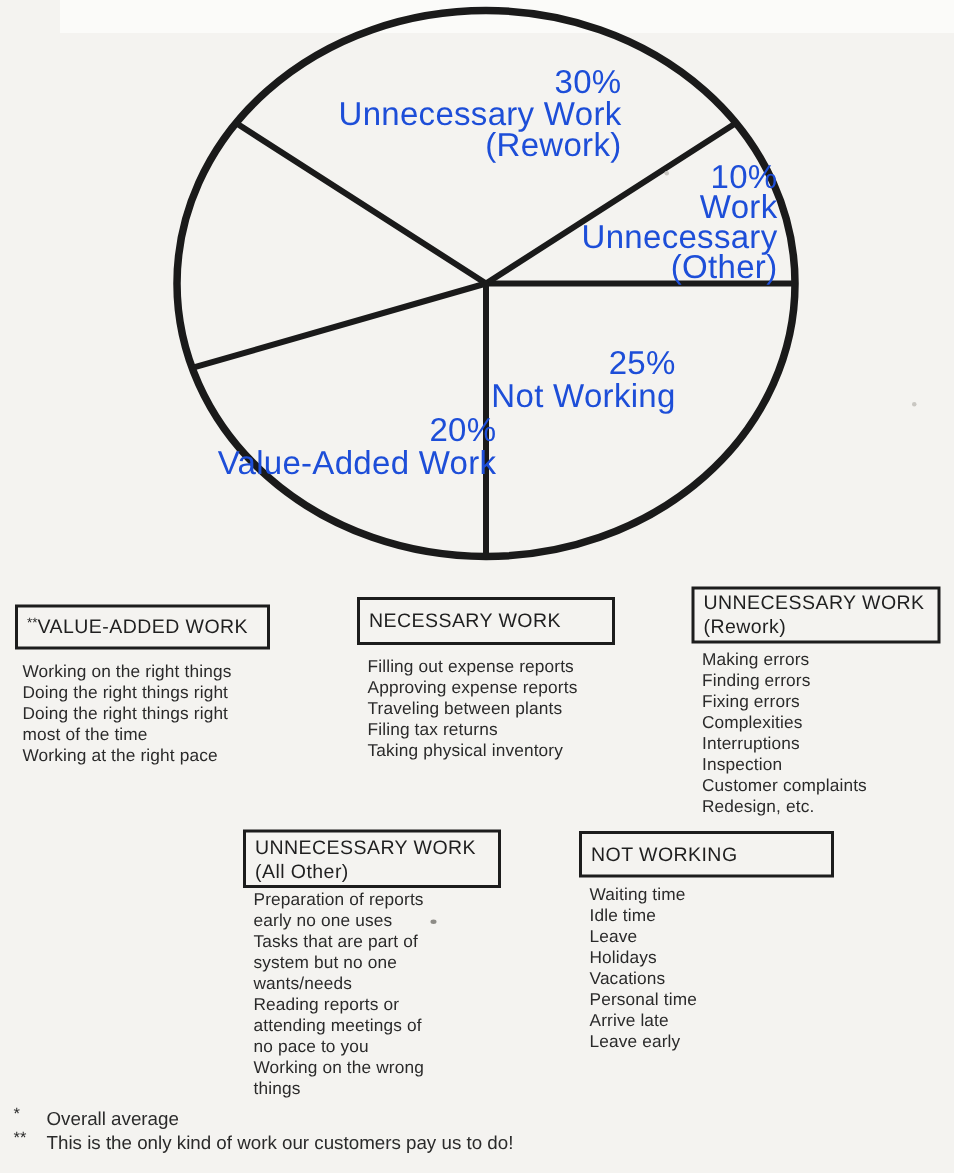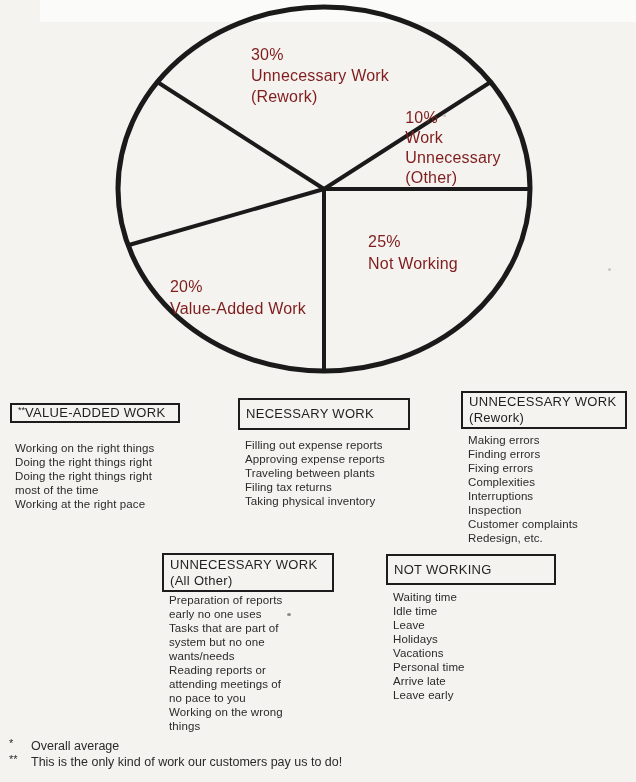--- a/index.html
+++ b/index.html
@@ -10,40 +10,40 @@
     color:#262626;
   }
   .top-strip{position:absolute;left:40px;top:0;width:596px;height:22px;background:#fbfbf9;}
 
   
   .pie-svg{position:absolute;left:0;top:0;}
   .pie-svg ellipse{fill:none;stroke:#1a1a1a;stroke-width:5px;}
   .pie-svg line{stroke:#1a1a1a;stroke-width:4px;stroke-linecap:round;}
   .pie-label{
     position:absolute;transform:translateX(-50%);
-    text-align:left;font-size:16px;letter-spacing:.2px;
-    color:#7f1d1d;white-space:nowrap;
+    text-align:right;font-size:22px;letter-spacing:.2px;
+    color:#1d4ed8;white-space:nowrap;
   }
   .pie-label .line{display:block;}
   #lbl-rework{left:320px;top:44px;line-height:21px;}
   #lbl-other{left:453px;top:108px;line-height:20px;}
   #lbl-necessary{left:198px;top:152px;line-height:22px;}
   #lbl-value{left:238px;top:239px;line-height:22px;margin-top:37px;}
-  #lbl-notworking{left:413px;top:231px;line-height:22px;}
+  #lbl-notworking{left:389px;top:231px;line-height:22px;}
 
   
   .tbox{
     position:absolute;box-sizing:border-box;
     border:2px solid #1c1c1c;
     display:flex;flex-direction:column;justify-content:center;
     padding:2px 6px;
   }
   .trow{font-size:13px;line-height:16px;letter-spacing:.3px;white-space:nowrap;color:#1f1f1f;}
   .tsup{font-size:9px;position:relative;top:-4px;letter-spacing:0;}
-  #box-va{left:10px;top:403px;width:170px;height:20px;}
+  #box-va{left:10px;top:403px;width:170px;height:30px;}
   #box-nec{left:238px;top:398px;width:172px;height:32px;}
   #box-rew{left:461px;top:391px;width:166px;height:38px;}
   #box-oth{left:162px;top:553px;width:172px;height:39px;}
   #box-nw{left:386px;top:554px;width:170px;height:31px;}
 
   
   .tlist{position:absolute;font-size:11.5px;line-height:14px;letter-spacing:.1px;color:#2a2a2a;}
   .tlist .line{white-space:nowrap;}
   #list-va{left:15px;top:441px;}
   #list-nec{left:245px;top:438px;}

